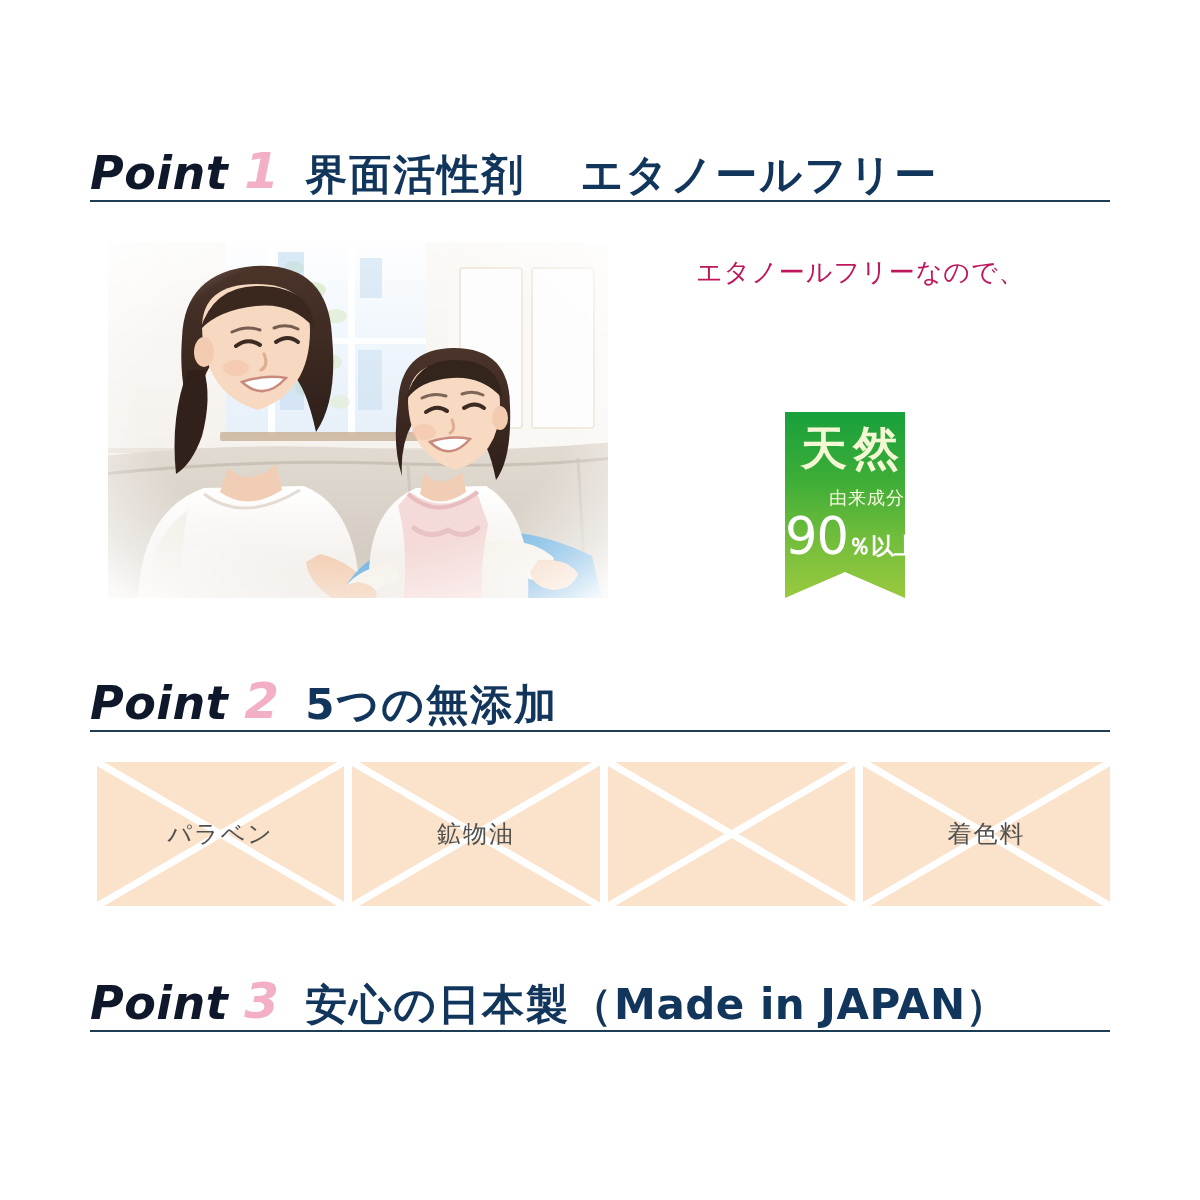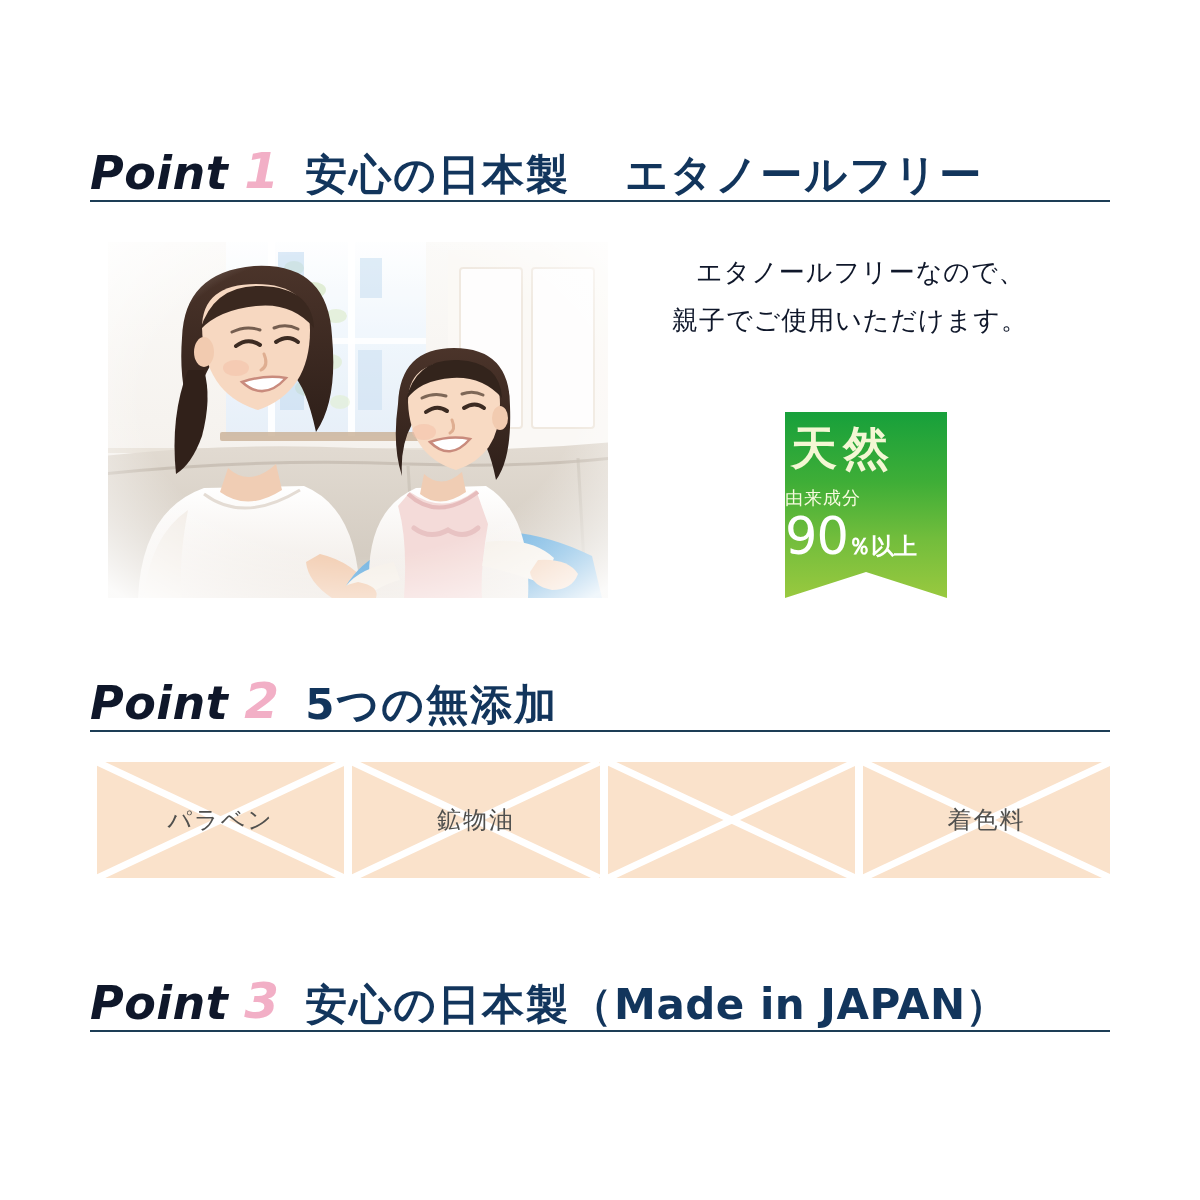--- a/index.html
+++ b/index.html
@@ -84,38 +84,38 @@
 
   
   .body-copy {
     position: absolute;
     left: 672px;
     top: 248px;
     width: 400px;
     font-family: "DejaVu Sans", "Liberation Sans", sans-serif;
     font-size: 26px;
     line-height: 48px;
-    color: #0f172a;
+    color: #be185d;
     letter-spacing: 1px;
   }
   .body-copy .line { white-space: nowrap; }
   .body-copy .line.indent { padding-left: 24px; }
 
   
   .badge {
     position: absolute;
     left: 785px;
     top: 412px;
-    width: 162px;
+    width: 120px;
     height: 186px;
     background: linear-gradient(180deg, #17a03b 0%, #3fae37 38%, #72bd3c 68%, #99c93f 100%);
     -webkit-clip-path: polygon(0 0, 100% 0, 100% 100%, 50% 86%, 0 100%);
     clip-path: polygon(0 0, 100% 0, 100% 100%, 50% 86%, 0 100%);
     color: #ffffff;
-    text-align: left;
+    text-align: right;
     font-family: "DejaVu Sans", "Liberation Sans", sans-serif;
   }
   .badge-line1 {
     margin-top: 12px;
     font-size: 46px;
     font-weight: bold;
     letter-spacing: 6px;
     line-height: 1.05;
     color: #f4f7d4;
     padding-left: 6px;
@@ -147,21 +147,21 @@
     font-weight: bold;
     letter-spacing: 0px;
   }
 
   
   .freefrom-row {
     position: absolute;
     left: 97px;
     top: 762px;
     width: 1013px;
-    height: 116px;
+    height: 144px;
     display: flex;
     gap: 8px;
   }
   .ff-box {
     position: relative;
     flex: 1 1 0;
     background: #fae2cb;
     display: flex;
     align-items: center;
     justify-content: center;
@@ -188,21 +188,21 @@
 </style>
 </head>
 <body>
 
 <div class="page">
 
   <div class="point-header" id="point1-header">
     <span class="point-word">Point</span>
     <span class="point-num">1</span>
     <span class="point-title">
-      <span>安心の日本製</span>
+      <span>界面活性剤</span>
       <span style="display:inline-block;width:22px"></span>
       <span>エタノールフリー</span>
     </span>
   </div>
 
   <div class="photo">
     <svg width="500" height="356" viewBox="0 0 500 356" xmlns="http://www.w3.org/2000/svg">
       <defs>
         <linearGradient id="wallg" x1="0" y1="0" x2="0" y2="1">
           <stop offset="0%" stop-color="#fbfaf8"></stop>
@@ -353,21 +353,20 @@
         <path d="M286 320 q-34 6 -48 24 l16 12 q26 -16 38 -18 Z" fill="#f6f1ea"></path>
         <path d="M250 340 q-20 4 -26 16 l44 0 q4 -12 -18 -16 Z" fill="#f3d0b6"></path>
       </g>
 
       <rect x="0" y="0" width="500" height="356" fill="url(#vign)"></rect>
     </svg>
   </div>
 
   <div class="body-copy">
     <div class="line indent">エタノールフリーなので、</div>
-    <div class="line">親子でご使用いただけます。</div>
   </div>
 
   <div class="badge">
     <div class="badge-line1">天然</div>
     <div class="badge-line2">由来成分</div>
     <div class="badge-line3">
       <span class="badge-pct-num">90</span><span class="badge-pct-sym">％</span><span class="badge-pct-ijou">以上</span>
     </div>
   </div>
 

